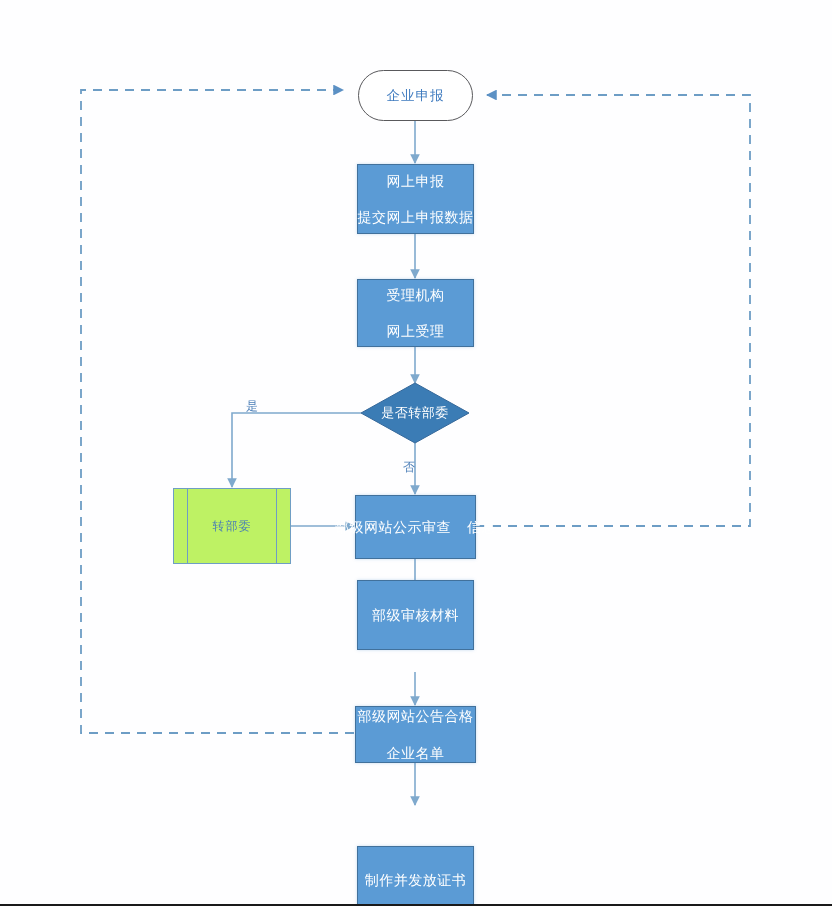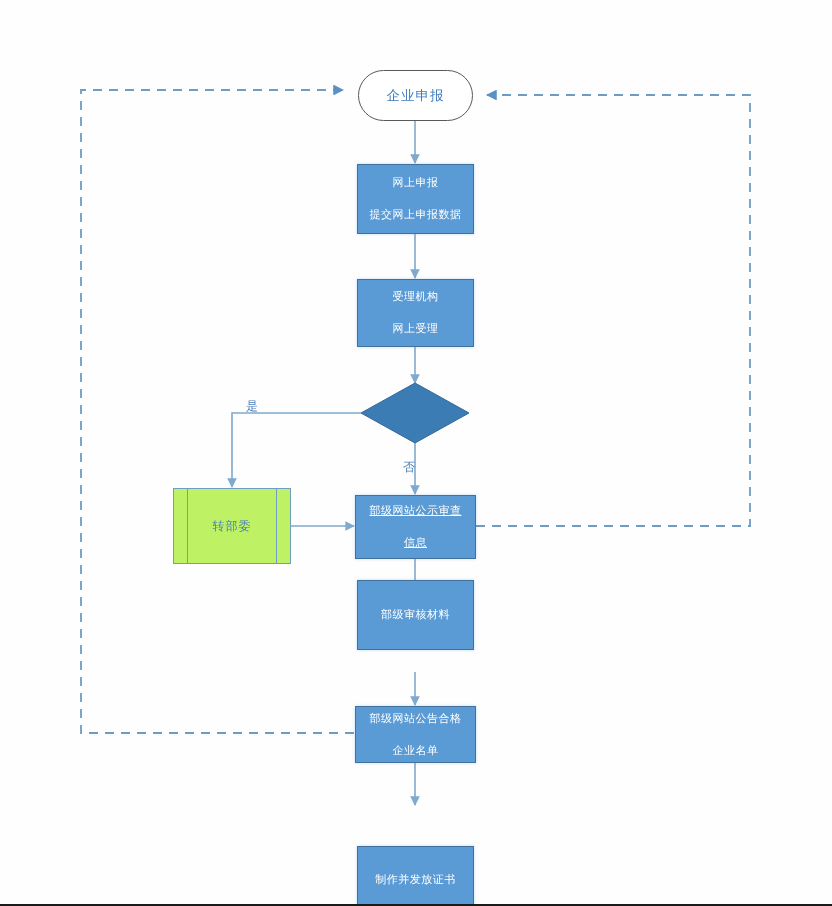--- a/index.html
+++ b/index.html
@@ -31,21 +31,21 @@
     box-sizing: border-box;
     display: flex;
     align-items: center;
     justify-content: center;
     text-align: center;
   }
   .proc {
     background: #5b9bd5;
     border: 1px solid #41719c;
     color: #ffffff;
-    font-size: 11px;
+    font-size: 14px;
     line-height: 1.45;
     letter-spacing: 0.5px;
     box-shadow: 0 0 3px rgba(91,155,213,0.35);
     gap: 16px;
   }
   .terminator {
     background: #ffffff;
     border: 1px solid #59595c;
     border-radius: 26px;
     color: #3f7bbf;
@@ -140,32 +140,35 @@
   <div class="node proc" style="left:357px; top:164px; width:117px; height:70px; flex-direction:column;">
     <span class="txtline">网上申报</span>
     <span class="txtline">提交网上申报数据</span>
   </div>
 
   <div class="node proc" style="left:357px; top:279px; width:117px; height:68px; flex-direction:column;">
     <span class="txtline">受理机构</span>
     <span class="txtline">网上受理</span>
   </div>
 
+  <div class="decision-wrap" style="left:361px; top:383px; width:108px; height:60px;">
+    <span class="decision-label">是否转部委</span>
+  </div>
 
   <div class="edge-label" style="left:246px; top:400px;">是</div>
 
   <div class="edge-label" style="left:403px; top:461px;">否</div>
 
   <div class="node predefined" style="left:173px; top:488px; width:118px; height:76px; position:absolute;">
     <span class="bar left"></span>
     <span class="bar right"></span>
     <span class="txtline">转部委</span>
   </div>
 
-  <div class="node proc" style="left:355px; top:495px; width:121px; height:64px; flex-direction:column;text-decoration:underline;">
+  <div class="node proc" style="left:355px; top:495px; width:121px; height:64px; ">
     <span class="txtline">部级网站公示审查</span>
     <span class="txtline">信息</span>
   </div>
 
   <div class="node proc" style="left:357px; top:580px; width:117px; height:70px;">
     <span class="txtline">部级审核材料</span>
   </div>
 
   <div class="node proc" style="left:355px; top:706px; width:121px; height:57px; flex-direction:column;">
     <span class="txtline">部级网站公告合格</span>

